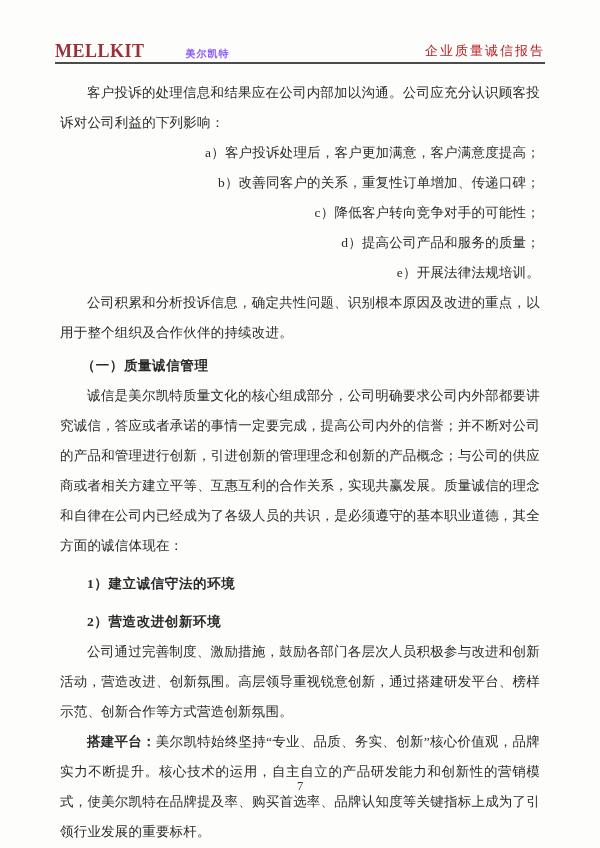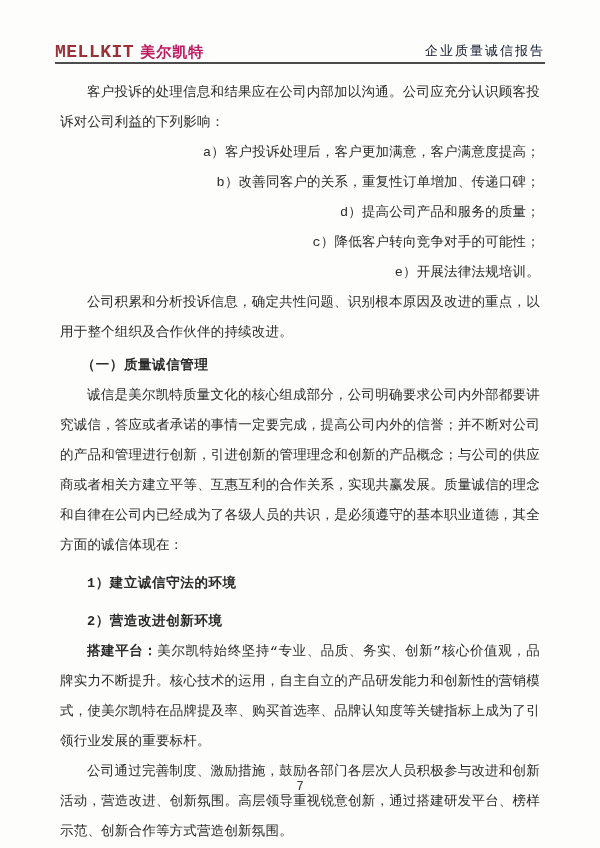--- a/index.html
+++ b/index.html
@@ -7,21 +7,21 @@
     padding: 0;
     background: #f4f4f2;
   }
   .page {
     position: relative;
     width: 600px;
     height: 848px;
     margin: 0 auto;
     background: #fdfdfc;
     color: #2b2b2b;
-    font-family: Liberation Mono, monospace;
+    font-family: Liberation Serif, serif;
     overflow: hidden;
     box-sizing: border-box;
   }
   
   .page-header {
     position: absolute;
     top: 0;
     left: 55px;
     right: 55px;
     padding-top: 35px;
@@ -37,28 +37,29 @@
     gap: 6px;
     white-space: nowrap;
   }
   .logo-en {
     font-size: 18px;
     font-weight: bold;
     letter-spacing: 0.5px;
     color: #9c3038;
   }
   .logo-cn {
-    font-size: 15px;
+    font-size: 10px;
     font-weight: bold;
-    color: #be185d;
+    color: #8b5cf6;
     letter-spacing: 1px;
+    margin-left: 35px;
   }
   .header-right {
     font-size: 13px;
-    color: #0f172a;
+    color: #b91c1c;
     letter-spacing: 2px;
     padding-bottom: 2px;
     white-space: nowrap;
   }
   
   .content {
     position: absolute;
     top: 64px;
     left: 60px;
     right: 60px;
@@ -120,33 +121,33 @@
       <span class="logo-en">MELLKIT</span>
       <span class="logo-cn">美尔凯特</span>
     </div>
     <div class="header-right">企业质量诚信报告</div>
   </header>
 
   <main class="content">
     <p class="indent">客户投诉的处理信息和结果应在公司内部加以沟通。公司应充分认识顾客投诉对公司利益的下列影响：</p>
     <p class="list-item">a）客户投诉处理后，客户更加满意，客户满意度提高；</p>
     <p class="list-item">b）改善同客户的关系，重复性订单增加、传递口碑；</p>
+    <p class="list-item">c）降低客户转向竞争对手的可能性；</p>
     <p class="list-item">d）提高公司产品和服务的质量；</p>
-    <p class="list-item">c）降低客户转向竞争对手的可能性；</p>
     <p class="list-item">e）开展法律法规培训。</p>
     <p class="indent">公司积累和分析投诉信息，确定共性问题、识别根本原因及改进的重点，以用于整个组织及合作伙伴的持续改进。</p>
 
     <p class="h-sub">（一）质量诚信管理</p>
     <p class="indent">诚信是美尔凯特质量文化的核心组成部分，公司明确要求公司内外部都要讲究诚信，答应或者承诺的事情一定要完成，提高公司内外的信誉；并不断对公司的产品和管理进行创新，引进创新的管理理念和创新的产品概念；与公司的供应商或者相关方建立平等、互惠互利的合作关系，实现共赢发展。质量诚信的理念和自律在公司内已经成为了各级人员的共识，是必须遵守的基本职业道德，其全方面的诚信体现在：</p>
 
     <p class="h-num">1）建立诚信守法的环境</p>
 
     <p class="h-num">2）营造改进创新环境</p>
+    <p class="indent">公司通过完善制度、激励措施，鼓励各部门各层次人员积极参与改进和创新活动，营造改进、创新氛围。高层领导重视锐意创新，通过搭建研发平台、榜样示范、创新合作等方式营造创新氛围。</p>
+
     <p class="indent"><span class="lead-bold">搭建平台：</span><span>美尔凯特始终坚持“专业、品质、务实、创新”核心价值观，品牌实力不断提升。核心技术的运用，自主自立的产品研发能力和创新性的营销模式，使美尔凯特在品牌提及率、购买首选率、品牌认知度等关键指标上成为了引领行业发展的重要标杆。</span></p>
-
-    <p class="indent">公司通过完善制度、激励措施，鼓励各部门各层次人员积极参与改进和创新活动，营造改进、创新氛围。高层领导重视锐意创新，通过搭建研发平台、榜样示范、创新合作等方式营造创新氛围。</p>
   </main>
 
   <footer class="page-footer">
     <span>7</span>
   </footer>
 
 </div>
 
 </body></html>

